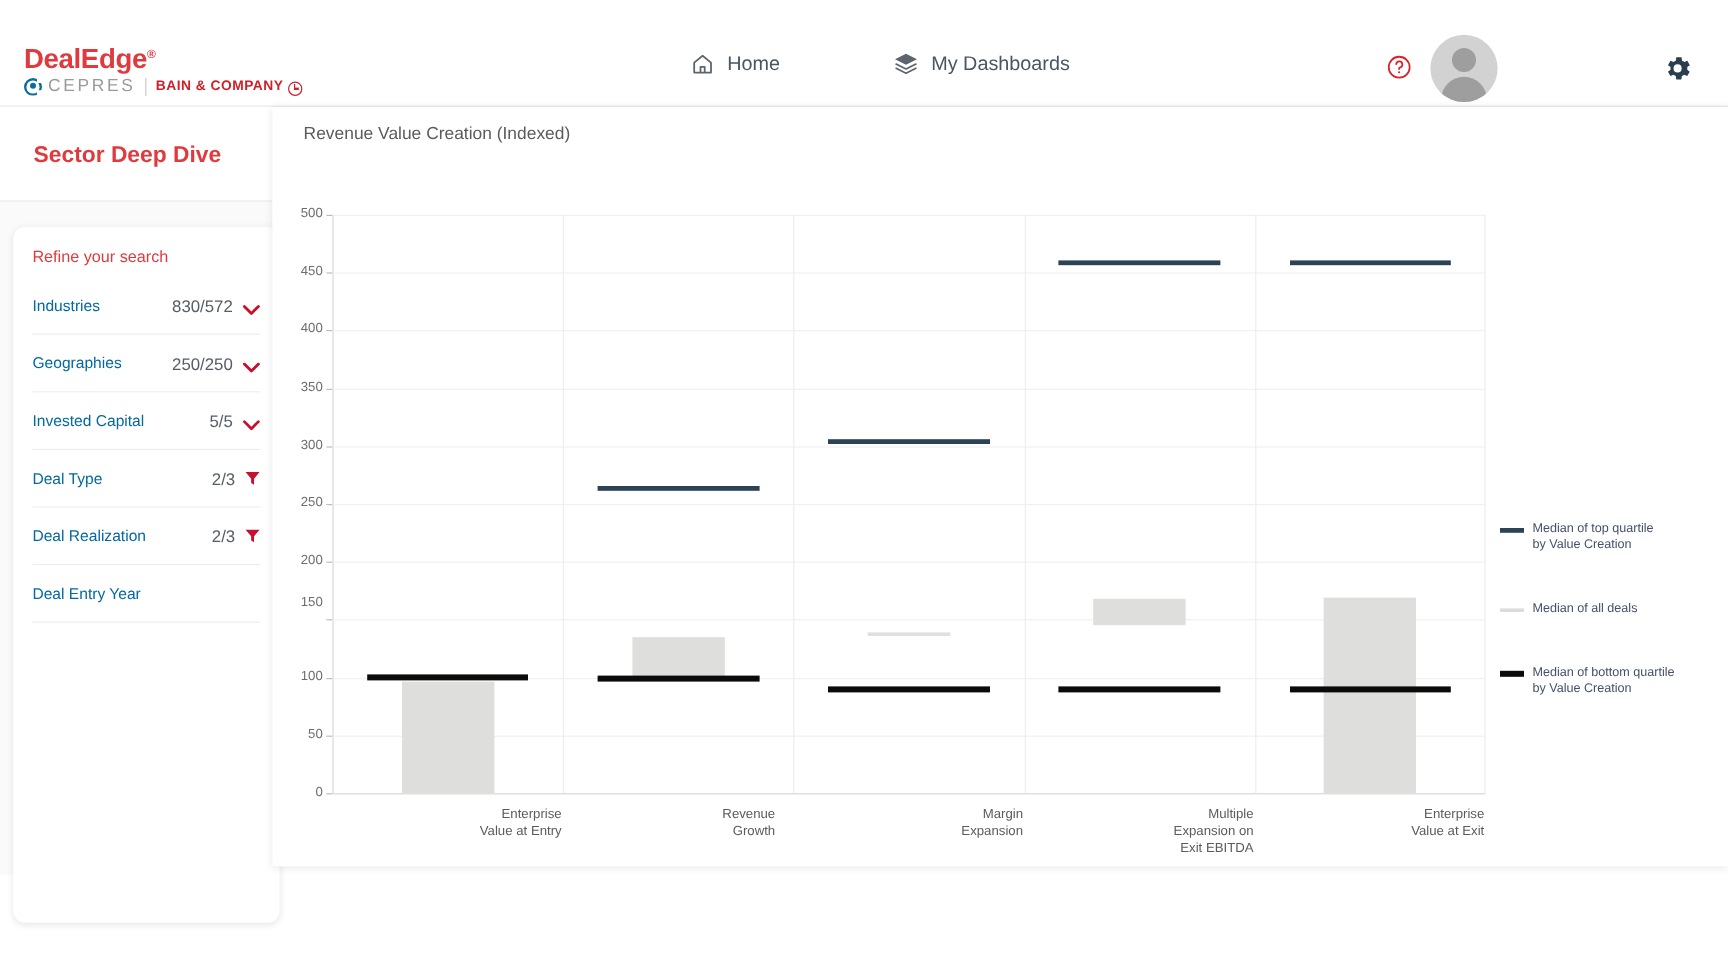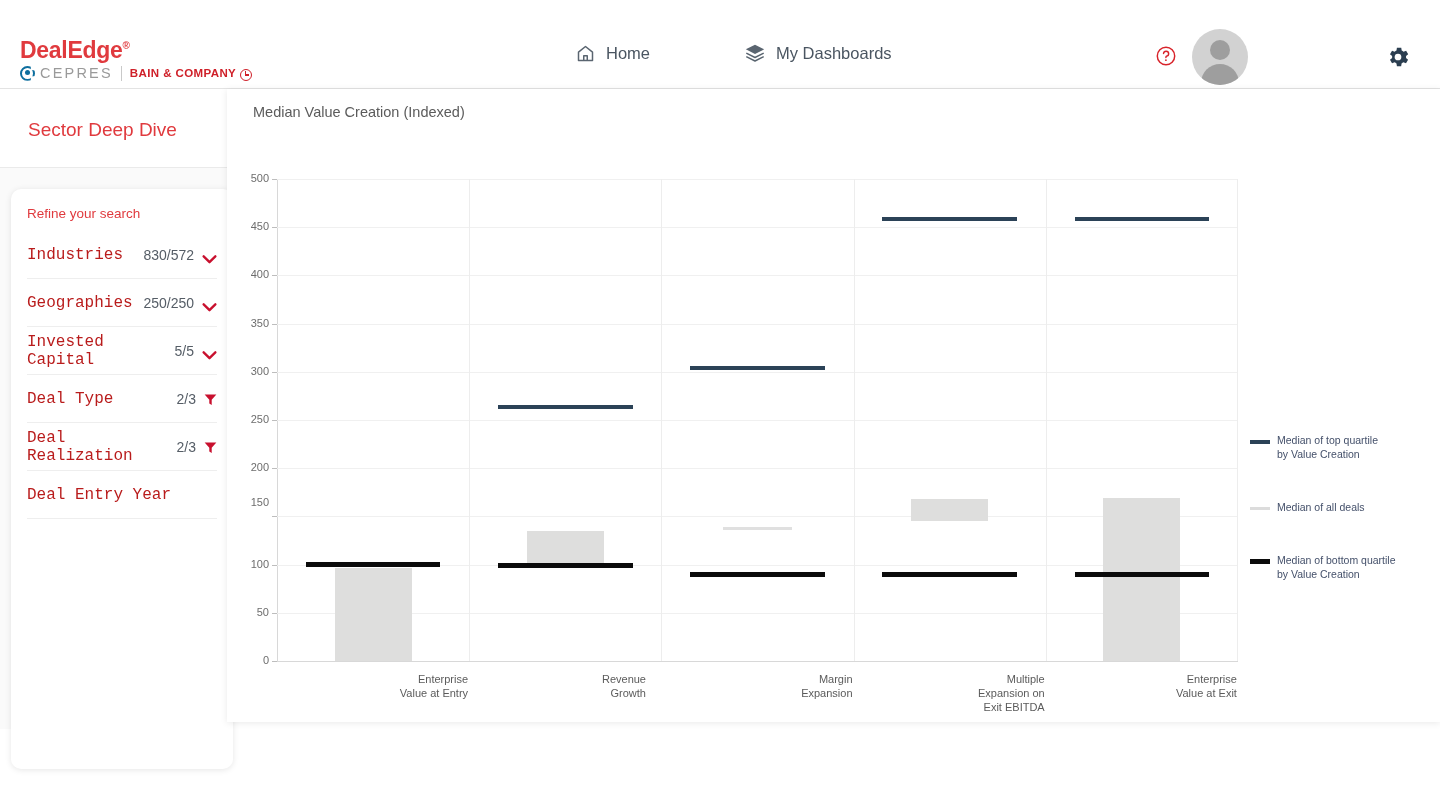--- a/index.html
+++ b/index.html
@@ -105,41 +105,41 @@
     background: #fafafa;
   }
   #sidebar-title-card {
     position: absolute; left: 0; top: 0;
     width: 227px; height: 79px;
     background: #ffffff;
     border-bottom: 1px solid #eaeaea;
   }
   #sidebar-title {
     position: absolute; left: 28px; top: 30px;
-    font-size: 19px; color: #e03a3e; font-weight: 400;
+    font-size: 19px; color: #e03a3e; font-weight: 700;
   }
   #filter-card {
     position: absolute; left: 11px; top: 100px;
     width: 222px; height: 580px;
     background: #ffffff;
     border-radius: 10px;
     box-shadow: 0 1px 6px rgba(0,0,0,0.10);
   }
   #refine-label {
     position: absolute; left: 16px; top: 17px;
     font-size: 13.5px; color: #e03a3e;
   }
   .filter-row {
     position: absolute; left: 16px; width: 190px;
     height: 48px;
     border-bottom: 1px solid #eeeeee;
     display: flex; align-items: center; justify-content: space-between;
     cursor: pointer;
   }
-  .filter-name { font-size: 16px; color: #b91c1c; font-family: Liberation Mono, monospace; }
+  .filter-name { font-size: 13px; color: #0369a1; }
   .filter-right { display: flex; align-items: center; gap: 8px; }
   .filter-count { font-size: 14px; color: #555d66; }
   .chev { width: 15px; height: 9px; }
   .funnel { width: 13px; height: 13px; }
 
   #year-row {
     position: absolute; left: 16px; top: 420px;
     width: 192px; display: flex; gap: 14px;
   }
   .year-select {
@@ -358,21 +358,21 @@
 
     <div class="filter-row" style="top:282px;">
       <span class="filter-name">Deal Entry Year</span>
     </div>
 
 
   </div>
 </div>
 
 <div id="chart-panel">
-  <div id="chart-title">Median Value Creation (Indexed)</div>
+  <div id="chart-title">Revenue Value Creation (Indexed)</div>
 
   <div id="plot">
     <div id="yaxis-line"></div>
     <div id="gridlines">
         <div class="gridline base" style="top: 482px;"></div>
         <div class="gridline" style="top: 433.8px;"></div>
         <div class="gridline" style="top: 385.6px;"></div>
         <div class="gridline" style="top: 337.4px;"></div>
         <div class="gridline" style="top: 289.2px;"></div>
         <div class="gridline" style="top: 241px;"></div>

